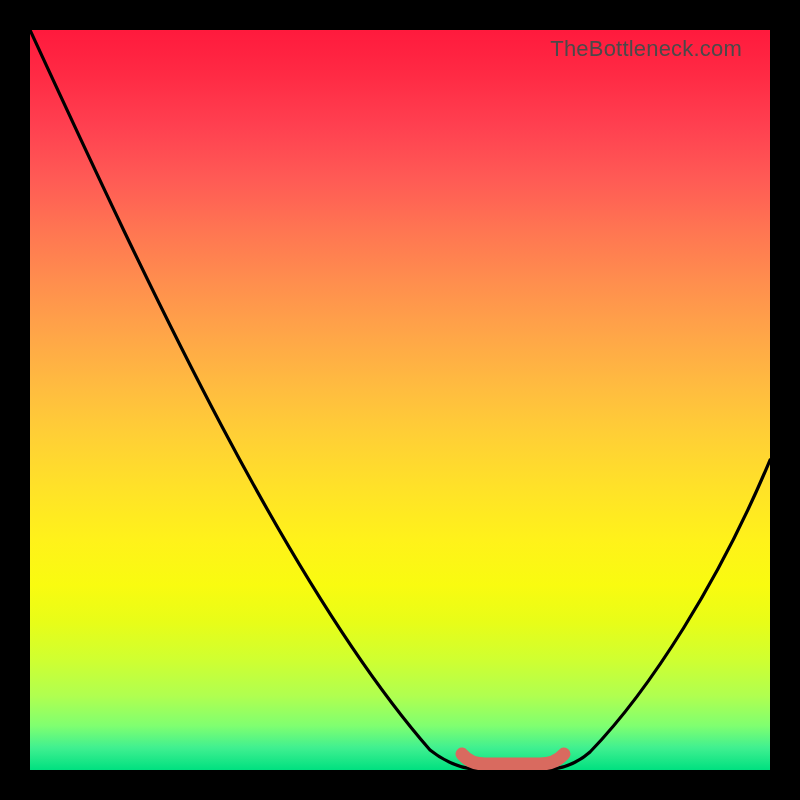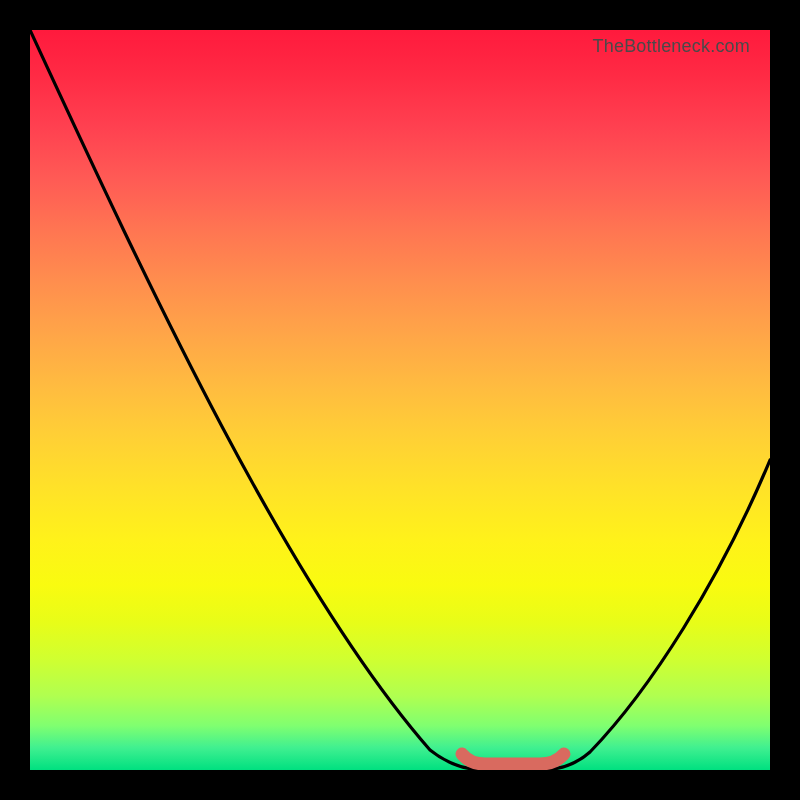--- a/index.html
+++ b/index.html
@@ -33,23 +33,23 @@
       #d0ff30 85%,
       #b0ff50 90%,
       #80ff70 94%,
       #40f090 97%,
       #00e080 100%
     );
   }
   .watermark {
     position: absolute;
     top: 6px;
-    right: 20px;
+    right: 28px;
     font-family: Arial, Helvetica, sans-serif;
-    font-size: 18px;
+    font-size: 22px;
     font-weight: 500;
     color: #4a4a4a;
     letter-spacing: 0.2px;
   }
   svg.curve {
     position: absolute;
     left: 0;
     top: 0;
     width: 740px;
     height: 740px;

